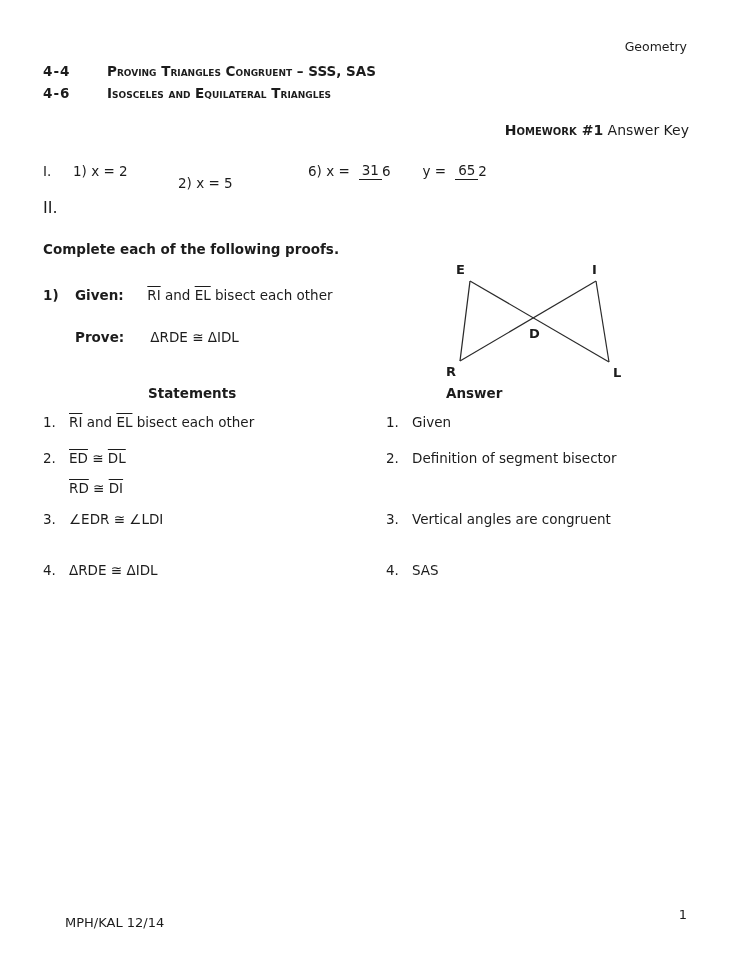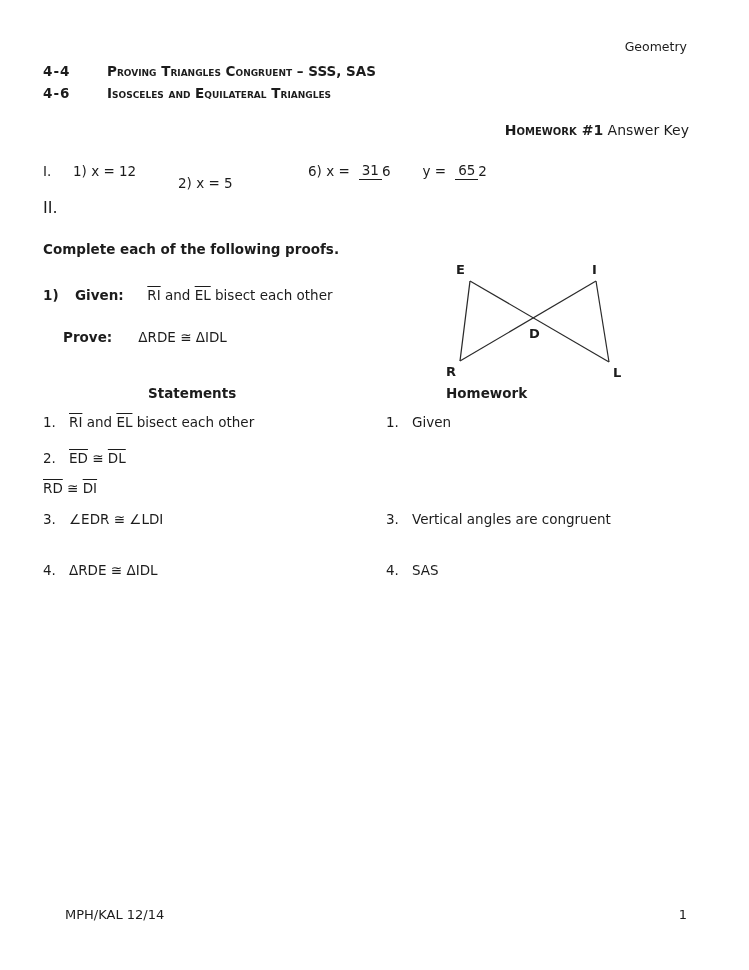--- a/index.html
+++ b/index.html
@@ -29,39 +29,39 @@
   .frac { display:inline-flex; flex-direction:row; align-items:center; line-height:17px; font-size:13.5px; }
   .fnum { border-bottom:1.4px solid #1c1c1c; padding:0 3px; }
 
   .sec2 { margin-top:4px; font-size:16px; }
   .directions { margin-top:24px; font-weight:bold; font-size:13.5px; }
 
   .problem { position:relative; margin-top:30px; font-size:13.5px; }
   .pnum { display:inline-block; width:32px; font-weight:bold; }
   .plabel { display:inline-block; width:68px; font-weight:bold; }
   .seg { text-decoration:overline; }
-  .prove-line { margin-top:26px; margin-left:20px; }
+  .prove-line { margin-top:26px; margin-left:32px; }
   .prove-line .plabel { width:71px; }
   .diagram { position:absolute; left:400px; top:-28px; }
   .diagram text { font-size:13px; font-weight:bold; fill:#1c1c1c; font-family:"DejaVu Sans", sans-serif; }
   .diagram line { stroke:#2a2a2a; stroke-width:1.2; }
 
   .proof { margin-top:40px; font-size:13.5px; }
   .proof-headers { display:grid; grid-template-columns:343px 1fr; font-weight:bold; }
   .h-stmt { padding-left:105px; }
   .h-reason { padding-left:60px; }
   .prow { display:grid; grid-template-columns:343px 1fr; }
   .prow.r1 { margin-top:13px; }
   .prow.r2 { margin-top:20px; }
   .prow.r3 { margin-top:15px; }
   .prow.r4 { margin-top:35px; }
   .rownum { display:inline-block; width:26px; }
-  .line2 { margin-top:14px; }
+  .line2 { margin-top:14px; margin-left:26px; }
 
-  .footer-left  { position:absolute; left:65px;  bottom:48px; font-size:13px; }
+  .footer-left  { position:absolute; left:65px;  bottom:40px; font-size:13px; }
   .footer-right { position:absolute; right:62px; bottom:48px; font-size:13px; }
 </style>
 </head>
 <body>
 
 <div class="page">
 
   <div class="corner">Geometry</div>
 
   <div class="content">
@@ -75,21 +75,21 @@
       </div>
     </div>
 
     <div class="hw-heading">
       <span class="sc bold">Homework #1</span>
       <span>Answer Key</span>
     </div>
 
     <div class="answers-row">
       <span class="ans-sec">I.</span>
-      <span class="a1">1) x = 12</span>
+      <span class="a1">1) x = 2</span>
       <span class="a2">2) x = 5</span>
       <span class="fgroup">
         <span>6) x =</span>
         <span class="frac">
           <span class="fnum">31</span>
           <span class="fden">6</span>
         </span>
       </span>
       <span class="fgroup ygroup">
         <span>y =</span>
@@ -126,21 +126,21 @@
         <text x="149" y="15">I</text>
         <text x="3" y="117">R</text>
         <text x="170" y="118">L</text>
         <text x="86" y="79">D</text>
       </svg>
     </div>
 
     <div class="proof">
       <div class="proof-headers">
         <div class="h-stmt">Statements</div>
-        <div class="h-reason">Homework</div>
+        <div class="h-reason">Answer</div>
       </div>
 
       <div class="prow r1">
         <div>
           <span class="rownum">1.</span><span class="seg">RI</span>
           <span>and</span>
           <span class="seg">EL</span>
           <span>bisect each other</span>
         </div>
         <div>
@@ -153,20 +153,23 @@
           <div>
             <span class="rownum">2.</span><span class="seg">ED</span>
             <span>≅</span>
             <span class="seg">DL</span>
           </div>
           <div class="line2">
             <span class="seg">RD</span>
             <span>≅</span>
             <span class="seg">DI</span>
           </div>
+        </div>
+        <div>
+          <span class="rownum">2.</span><span>Definition of segment bisector</span>
         </div>
       </div>
 
       <div class="prow r3">
         <div>
           <span class="rownum">3.</span><span>∠EDR ≅ ∠LDI</span>
         </div>
         <div>
           <span class="rownum">3.</span><span>Vertical angles are congruent</span>
         </div>

